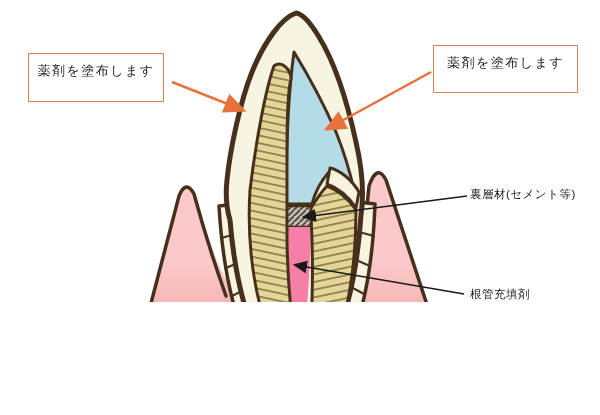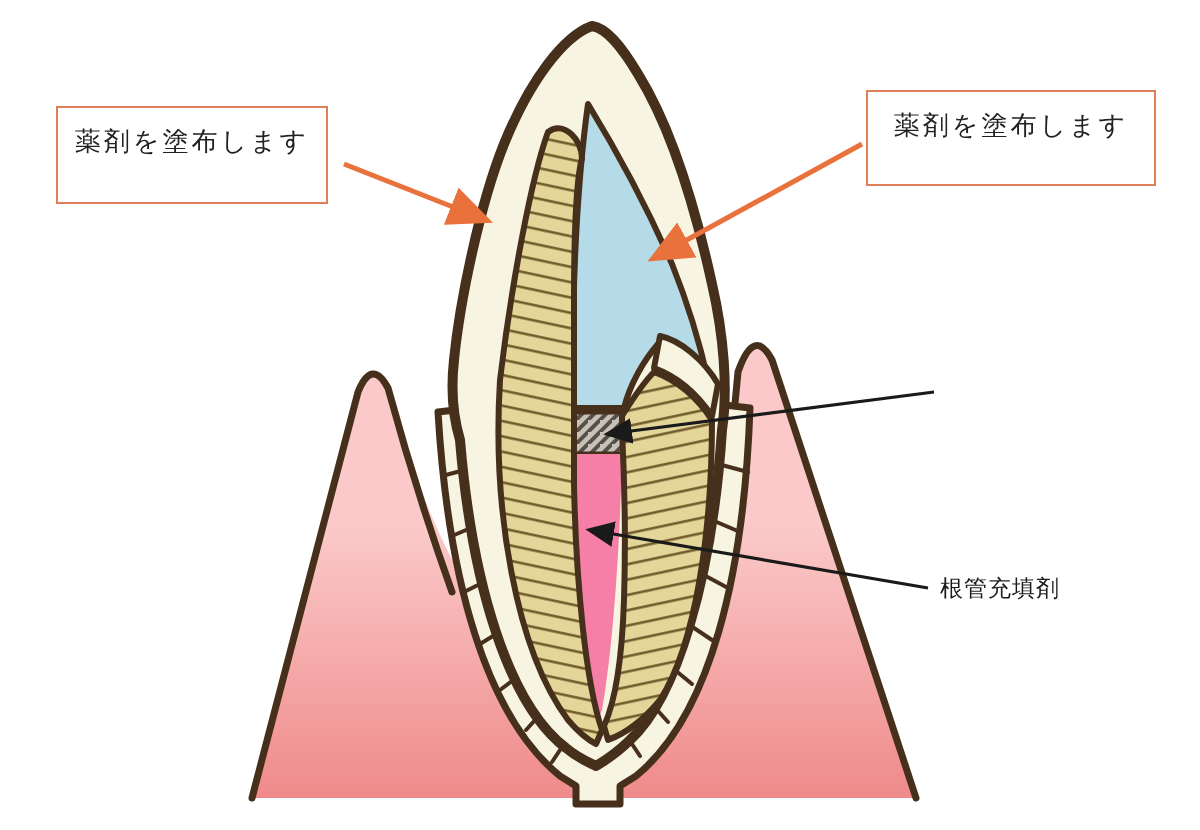--- a/index.html
+++ b/index.html
@@ -1,17 +1,17 @@
 <!DOCTYPE html>
 <html><head>
 <meta charset="utf-8">
 <style>
   html,body{margin:0;padding:0;background:#fff;}
   #stage{
-    position:relative;width:600px;height:415px;background:#fff;overflow:hidden;
+    position:relative;width:600px;height:302px;background:#fff;overflow:hidden;
     font-family:"Liberation Sans","DejaVu Sans",sans-serif;
   }
   #stage svg{position:absolute;left:0;top:0;}
   .callout{
     position:absolute;border:1.4px solid #E0805A;background:#fff;
     color:#222;font-size:13px;letter-spacing:1.5px;
     display:flex;justify-content:center;align-items:flex-start;
     padding-top:8px;box-sizing:border-box;
   }
   .flabel{
@@ -92,14 +92,15 @@
     <line x1="464" y1="294" x2="295" y2="265" stroke="#1A1A1A" stroke-width="1.6" marker-end="url(#ahBlack)"></line>
   </svg>
 
   <div class="callout" style="left:28px;top:53px;width:136px;height:49px;">
     <span>薬剤を塗布します</span>
   </div>
   <div class="callout" style="left:433px;top:45px;width:145px;height:48px;">
     <span>薬剤を塗布します</span>
   </div>
 
+  <div class="flabel" style="left:470px;top:187px;">裏層材(セメント等)</div>
   <div class="flabel" style="left:470px;top:287px;text-align:center;">根管充填剤</div>
 </div>
 
 </body></html>

